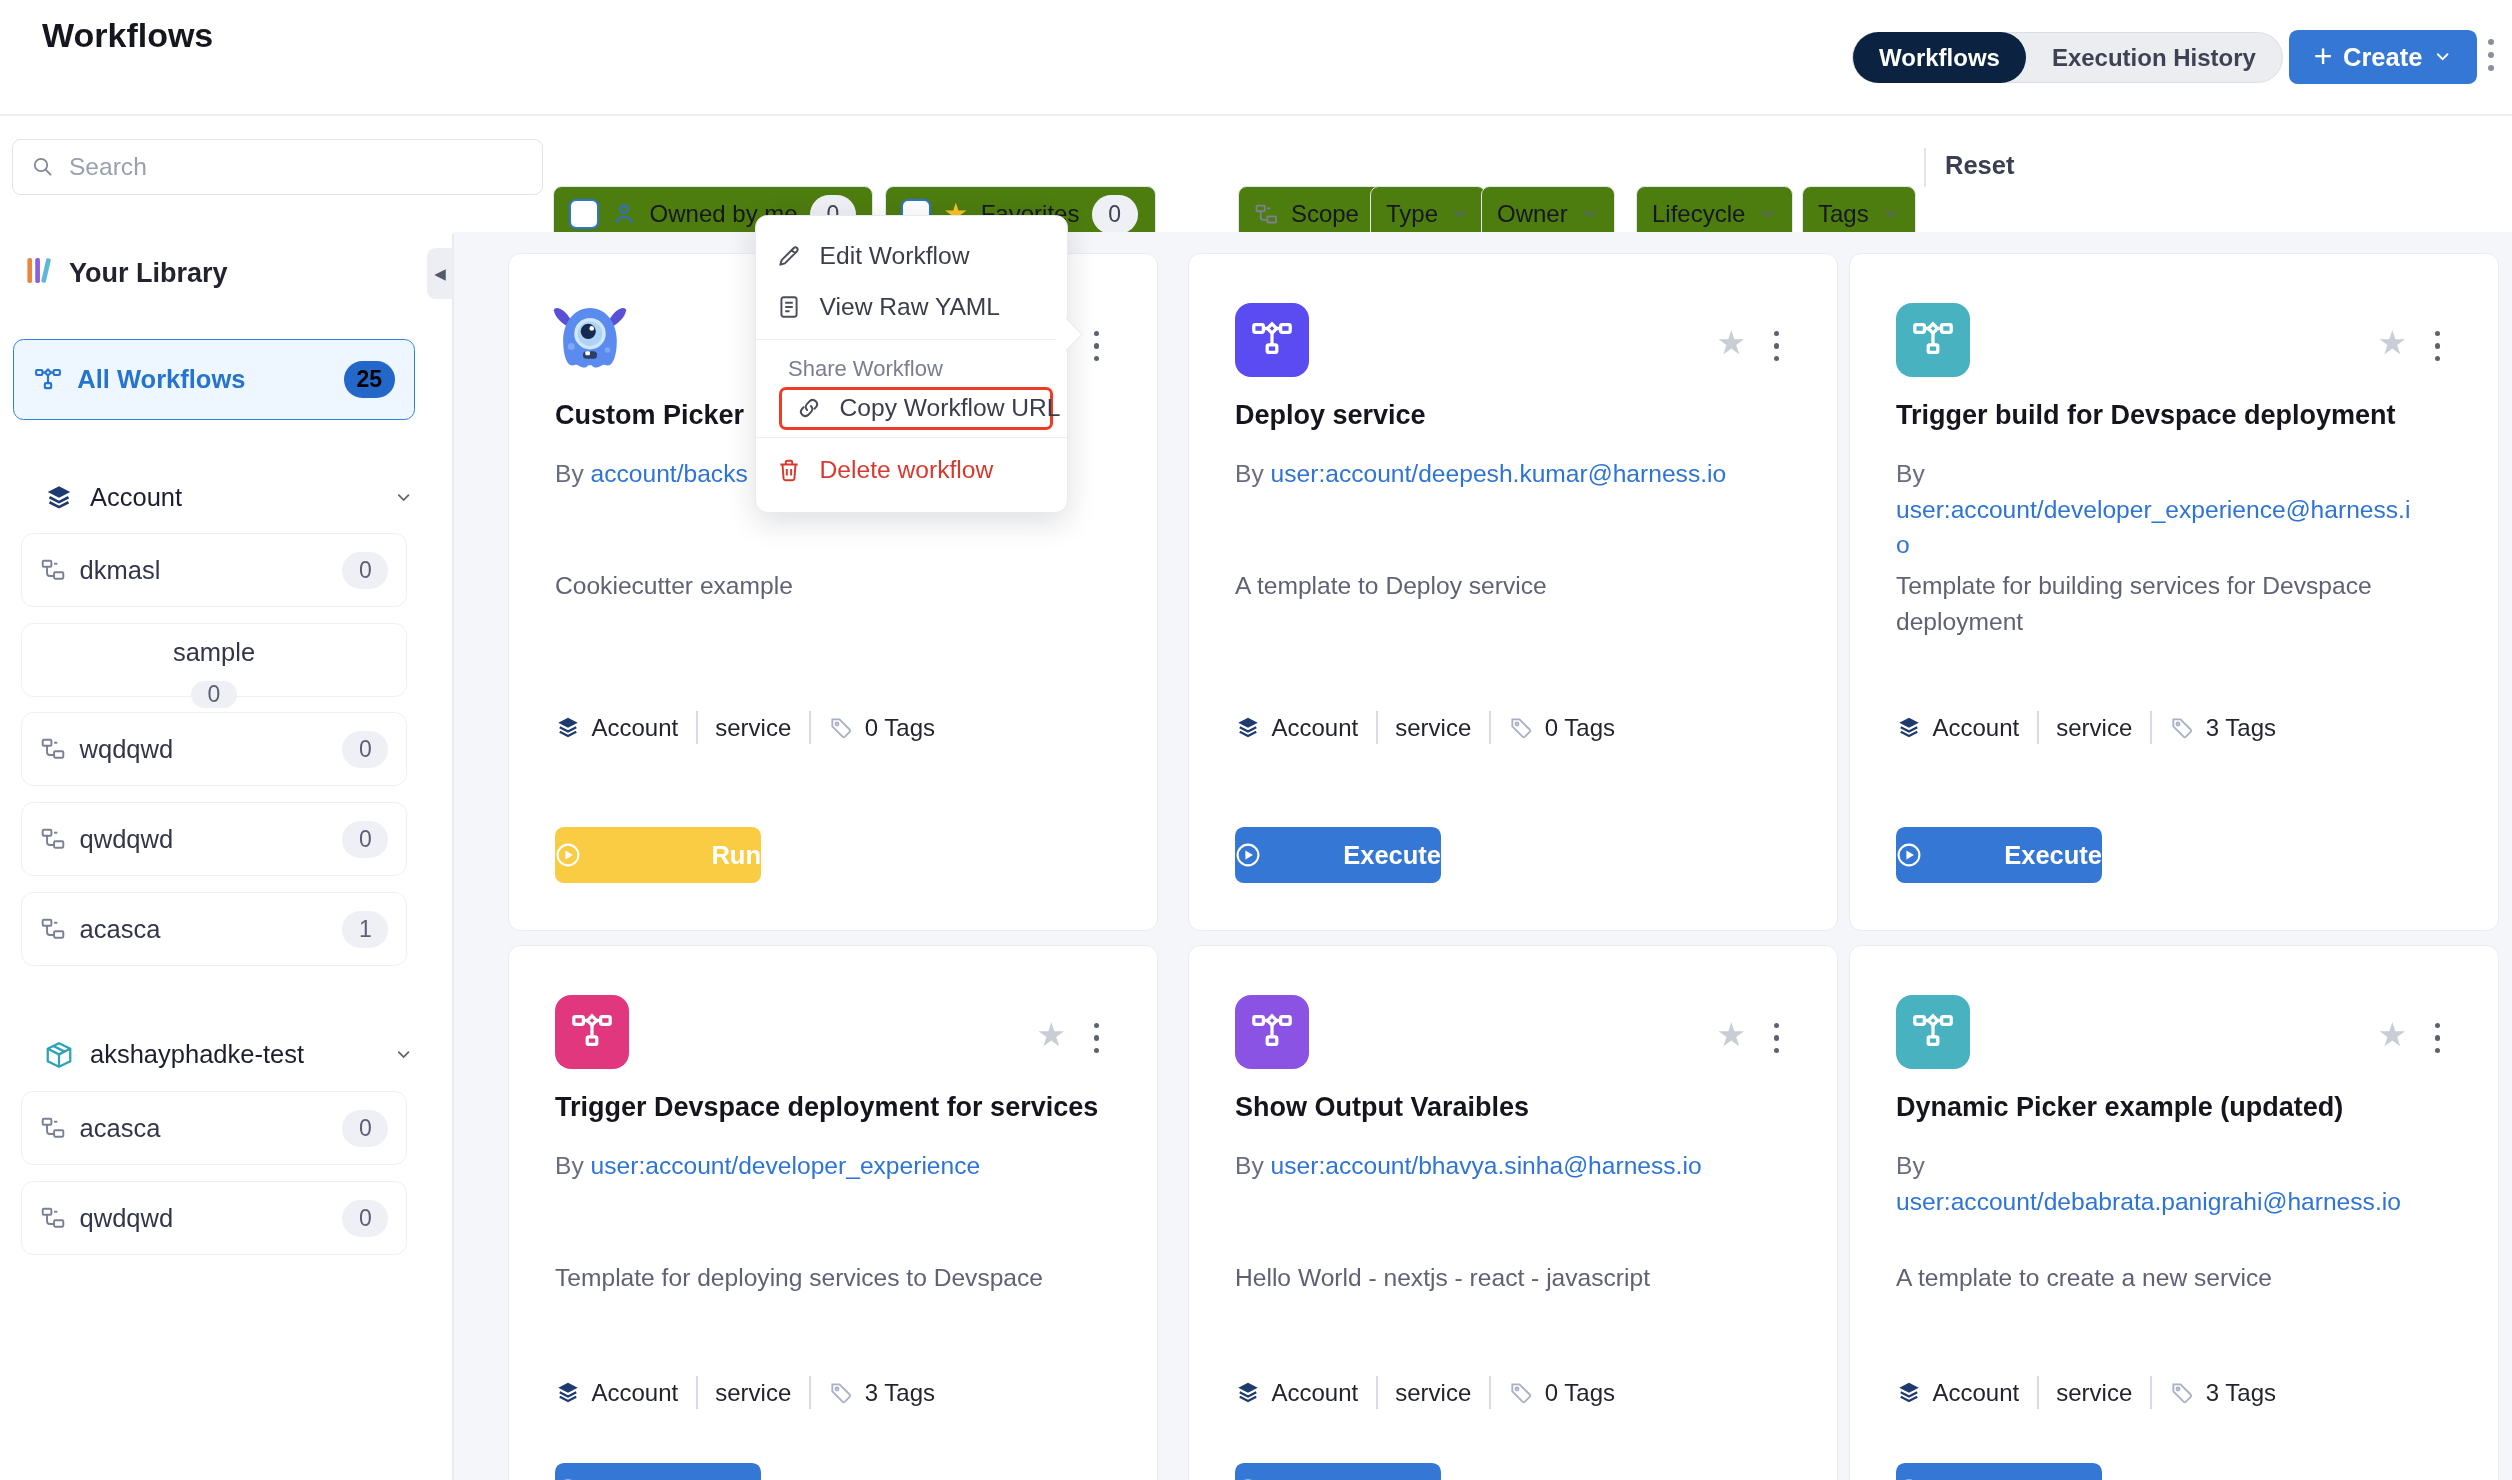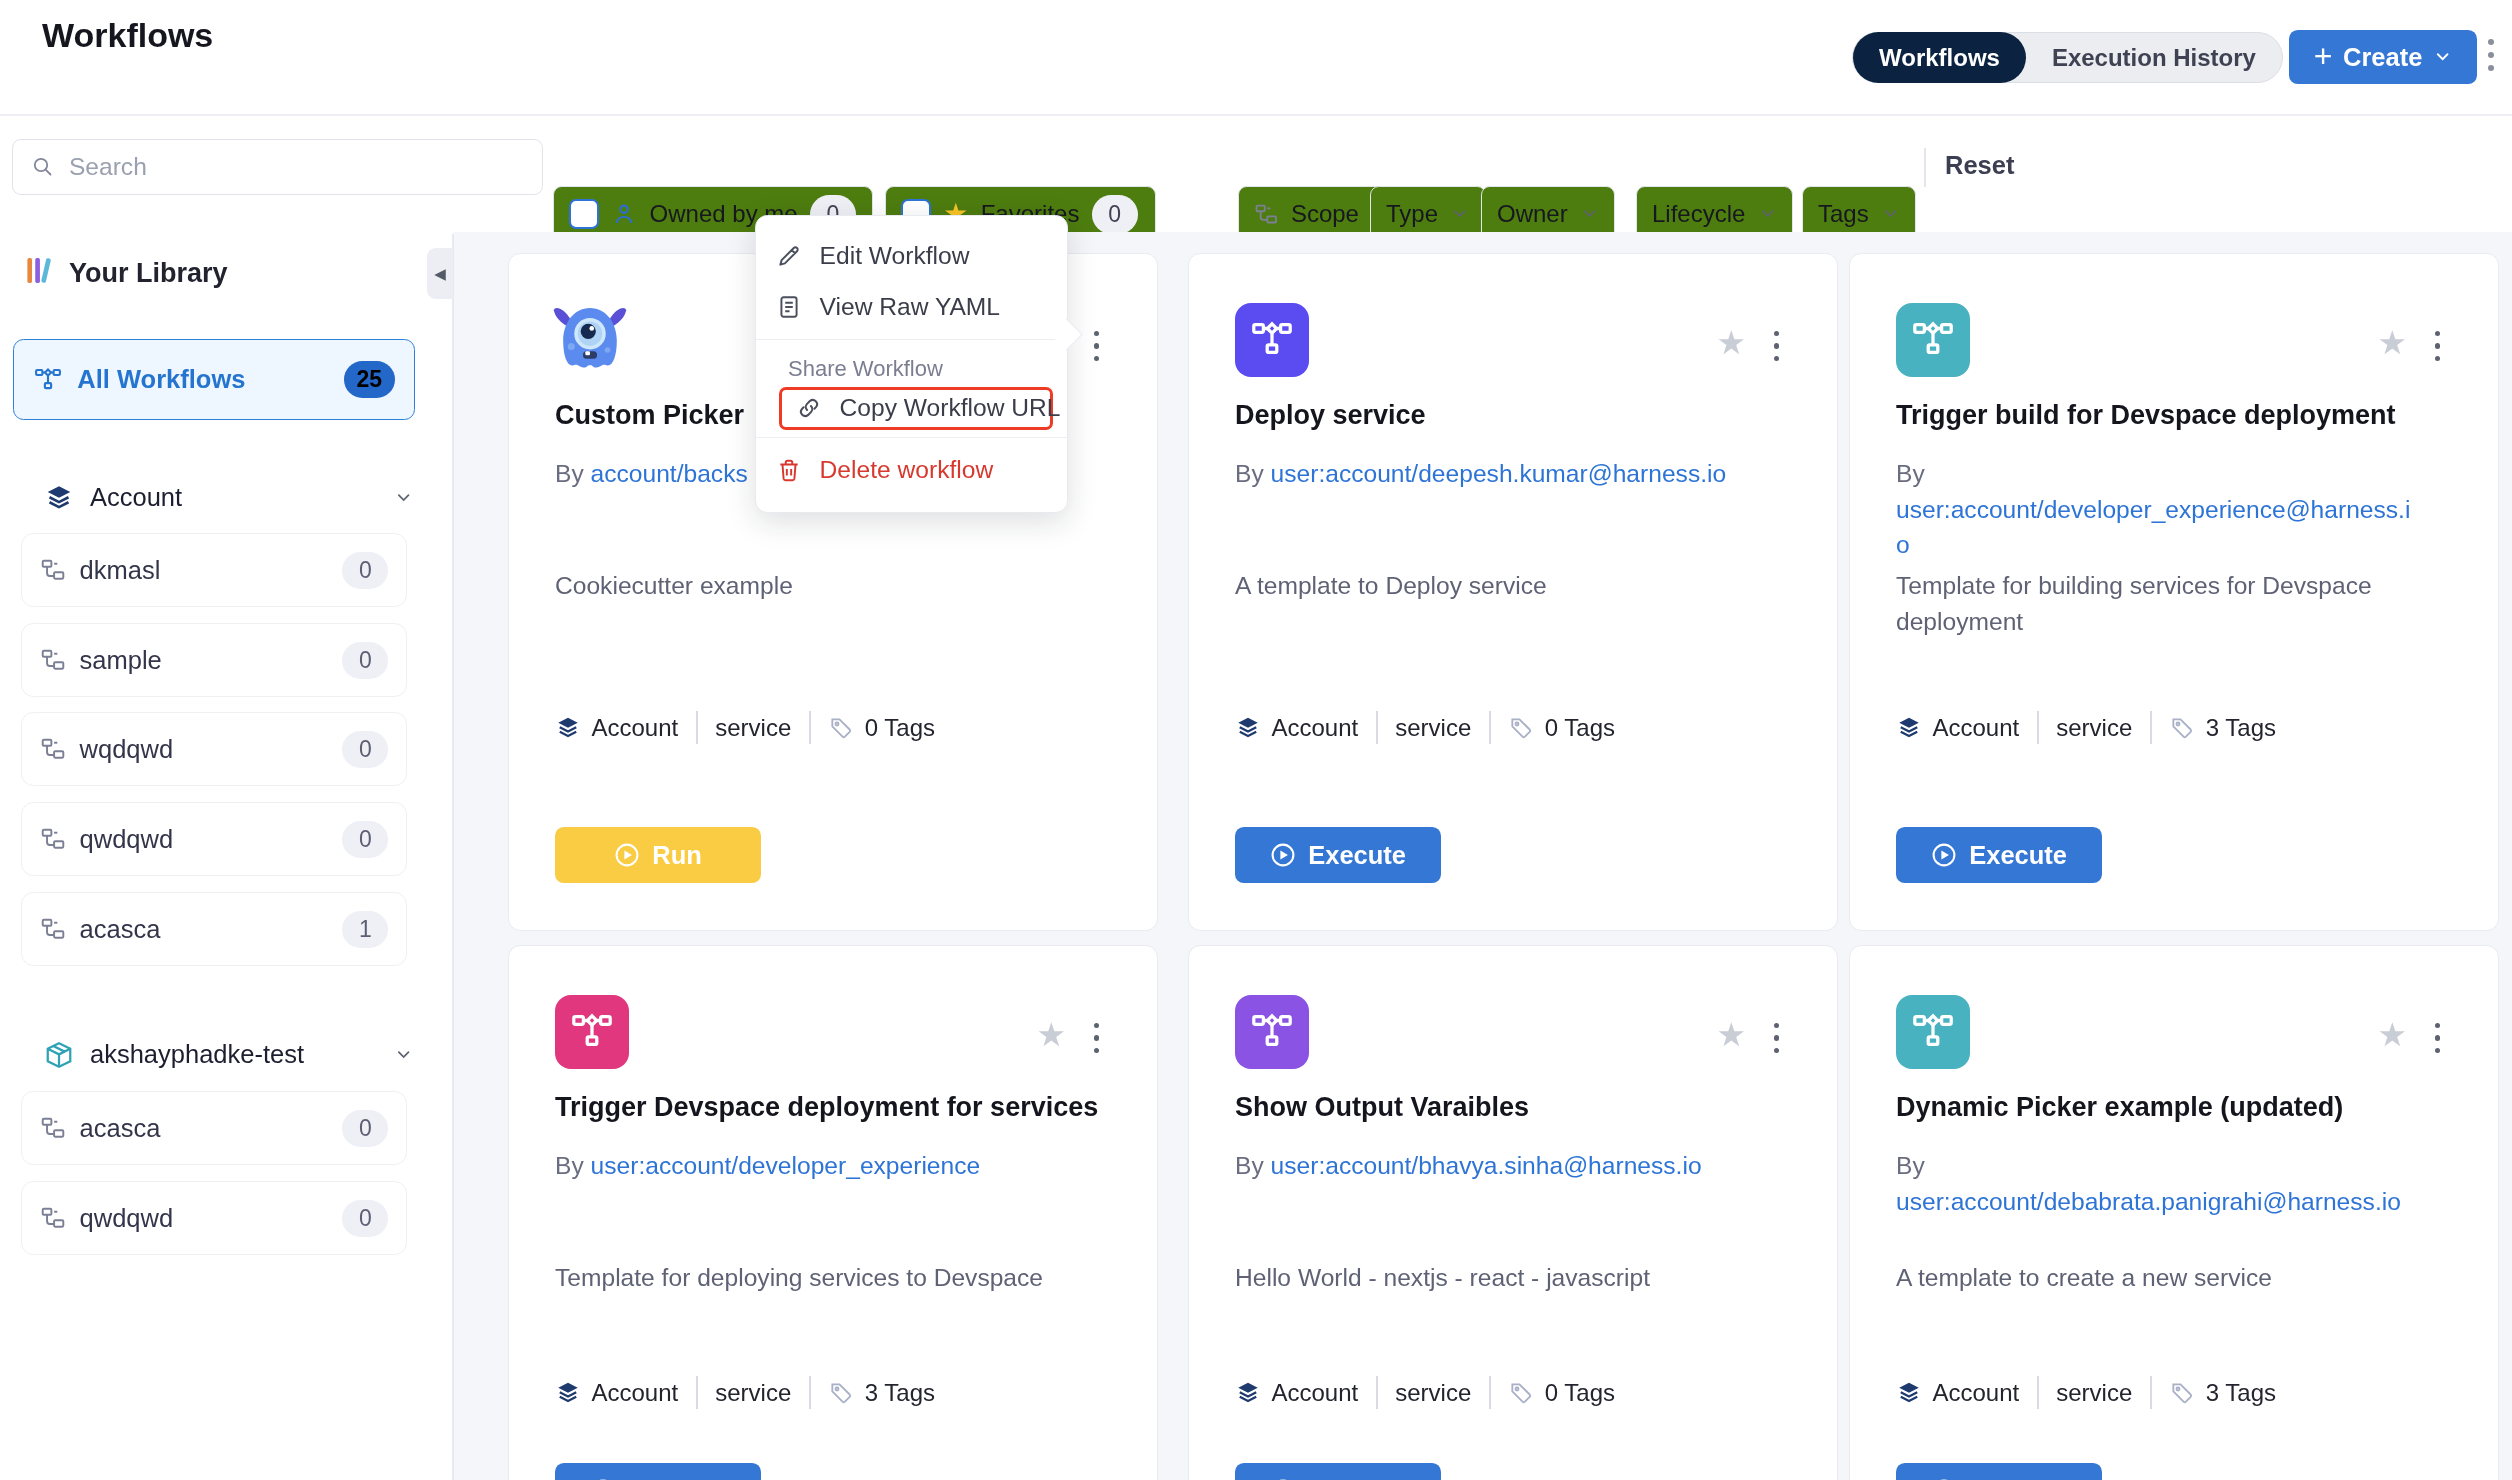--- a/index.html
+++ b/index.html
@@ -85,21 +85,21 @@
   .ckebab { position:absolute; right:58px; top:77px; }
   .ckebab i { background:#5c6270; width:5.3px; height:5.3px; }
   .ctitle { position:absolute; left:46px; top:146px; width:562px; font-size:27px; font-weight:700; color:#15151e; }
   .cby { position:absolute; left:46px; top:202px; width:545px; font-size:24.6px; color:#6a6d80; line-height:1.45; overflow-wrap:anywhere; }
   .lnk { color:#2d74d6; text-decoration:none; cursor:pointer; }
   .cdesc { position:absolute; left:46px; top:314px; width:545px; font-size:24.6px; color:#5f6275; line-height:1.45; overflow-wrap:anywhere; }
   .cmeta { position:absolute; left:46px; top:457px; display:flex; align-items:center; gap:17.6px; }
   .mitem { display:flex; align-items:center; gap:10.5px; font-size:24px; color:#23242e; white-space:nowrap; }
   .vd { width:1.8px; height:33px; background:#d8dbe3; }
   .actbtn { position:absolute; left:46px; top:573px; width:206px; height:56px; border:none; border-radius:8.8px;
-    display:flex; align-items:center; justify-content:center; gap:12.3px; color:#fff; font-size:25.5px;
+    display:flex; align-items:center; justify-content:space-between; gap:12.3px; color:#fff; font-size:25.5px;
     font-weight:700; cursor:pointer; font-family:inherit; }
   .exec { background:#3577d4; }
   .run  { background:#f9cc44; }
   .r2 .cmeta { top:430px; }
   .r2 .actbtn { top:517px; }
 
   
   .ctx-menu { left:755px; top:215px; width:313px; background:#fff; border:0.9px solid #e8eaf0;
     border-radius:12.3px; box-shadow:0 8.8px 30px rgba(20,25,40,.14); padding:14px 0 16px; z-index:30; }
   .ctx-pointer { position:absolute; right:-10.5px; top:107px; width:23px; height:23px; background:#fff;
@@ -270,21 +270,21 @@
       </svg>
   </div>
 
   <div class="sitem" style="top:533px;">
     <svg width="26" height="26" viewBox="0 0 24 24">
         <use href="#branch-glyph"></use>
       </svg>
     <span class="sname">dkmasl</span>
     <span class="scount">0</span>
   </div>
-  <div class="sitem" style="top:623px;">
+  <div class="sitem" style="top:623px;flex-direction:column;">
     <svg width="26" height="26" viewBox="0 0 24 24">
         <use href="#branch-glyph"></use>
       </svg>
     <span class="sname">sample</span>
     <span class="scount">0</span>
   </div>
   <div class="sitem" style="top:712px;">
     <svg width="26" height="26" viewBox="0 0 24 24">
         <use href="#branch-glyph"></use>
       </svg>

